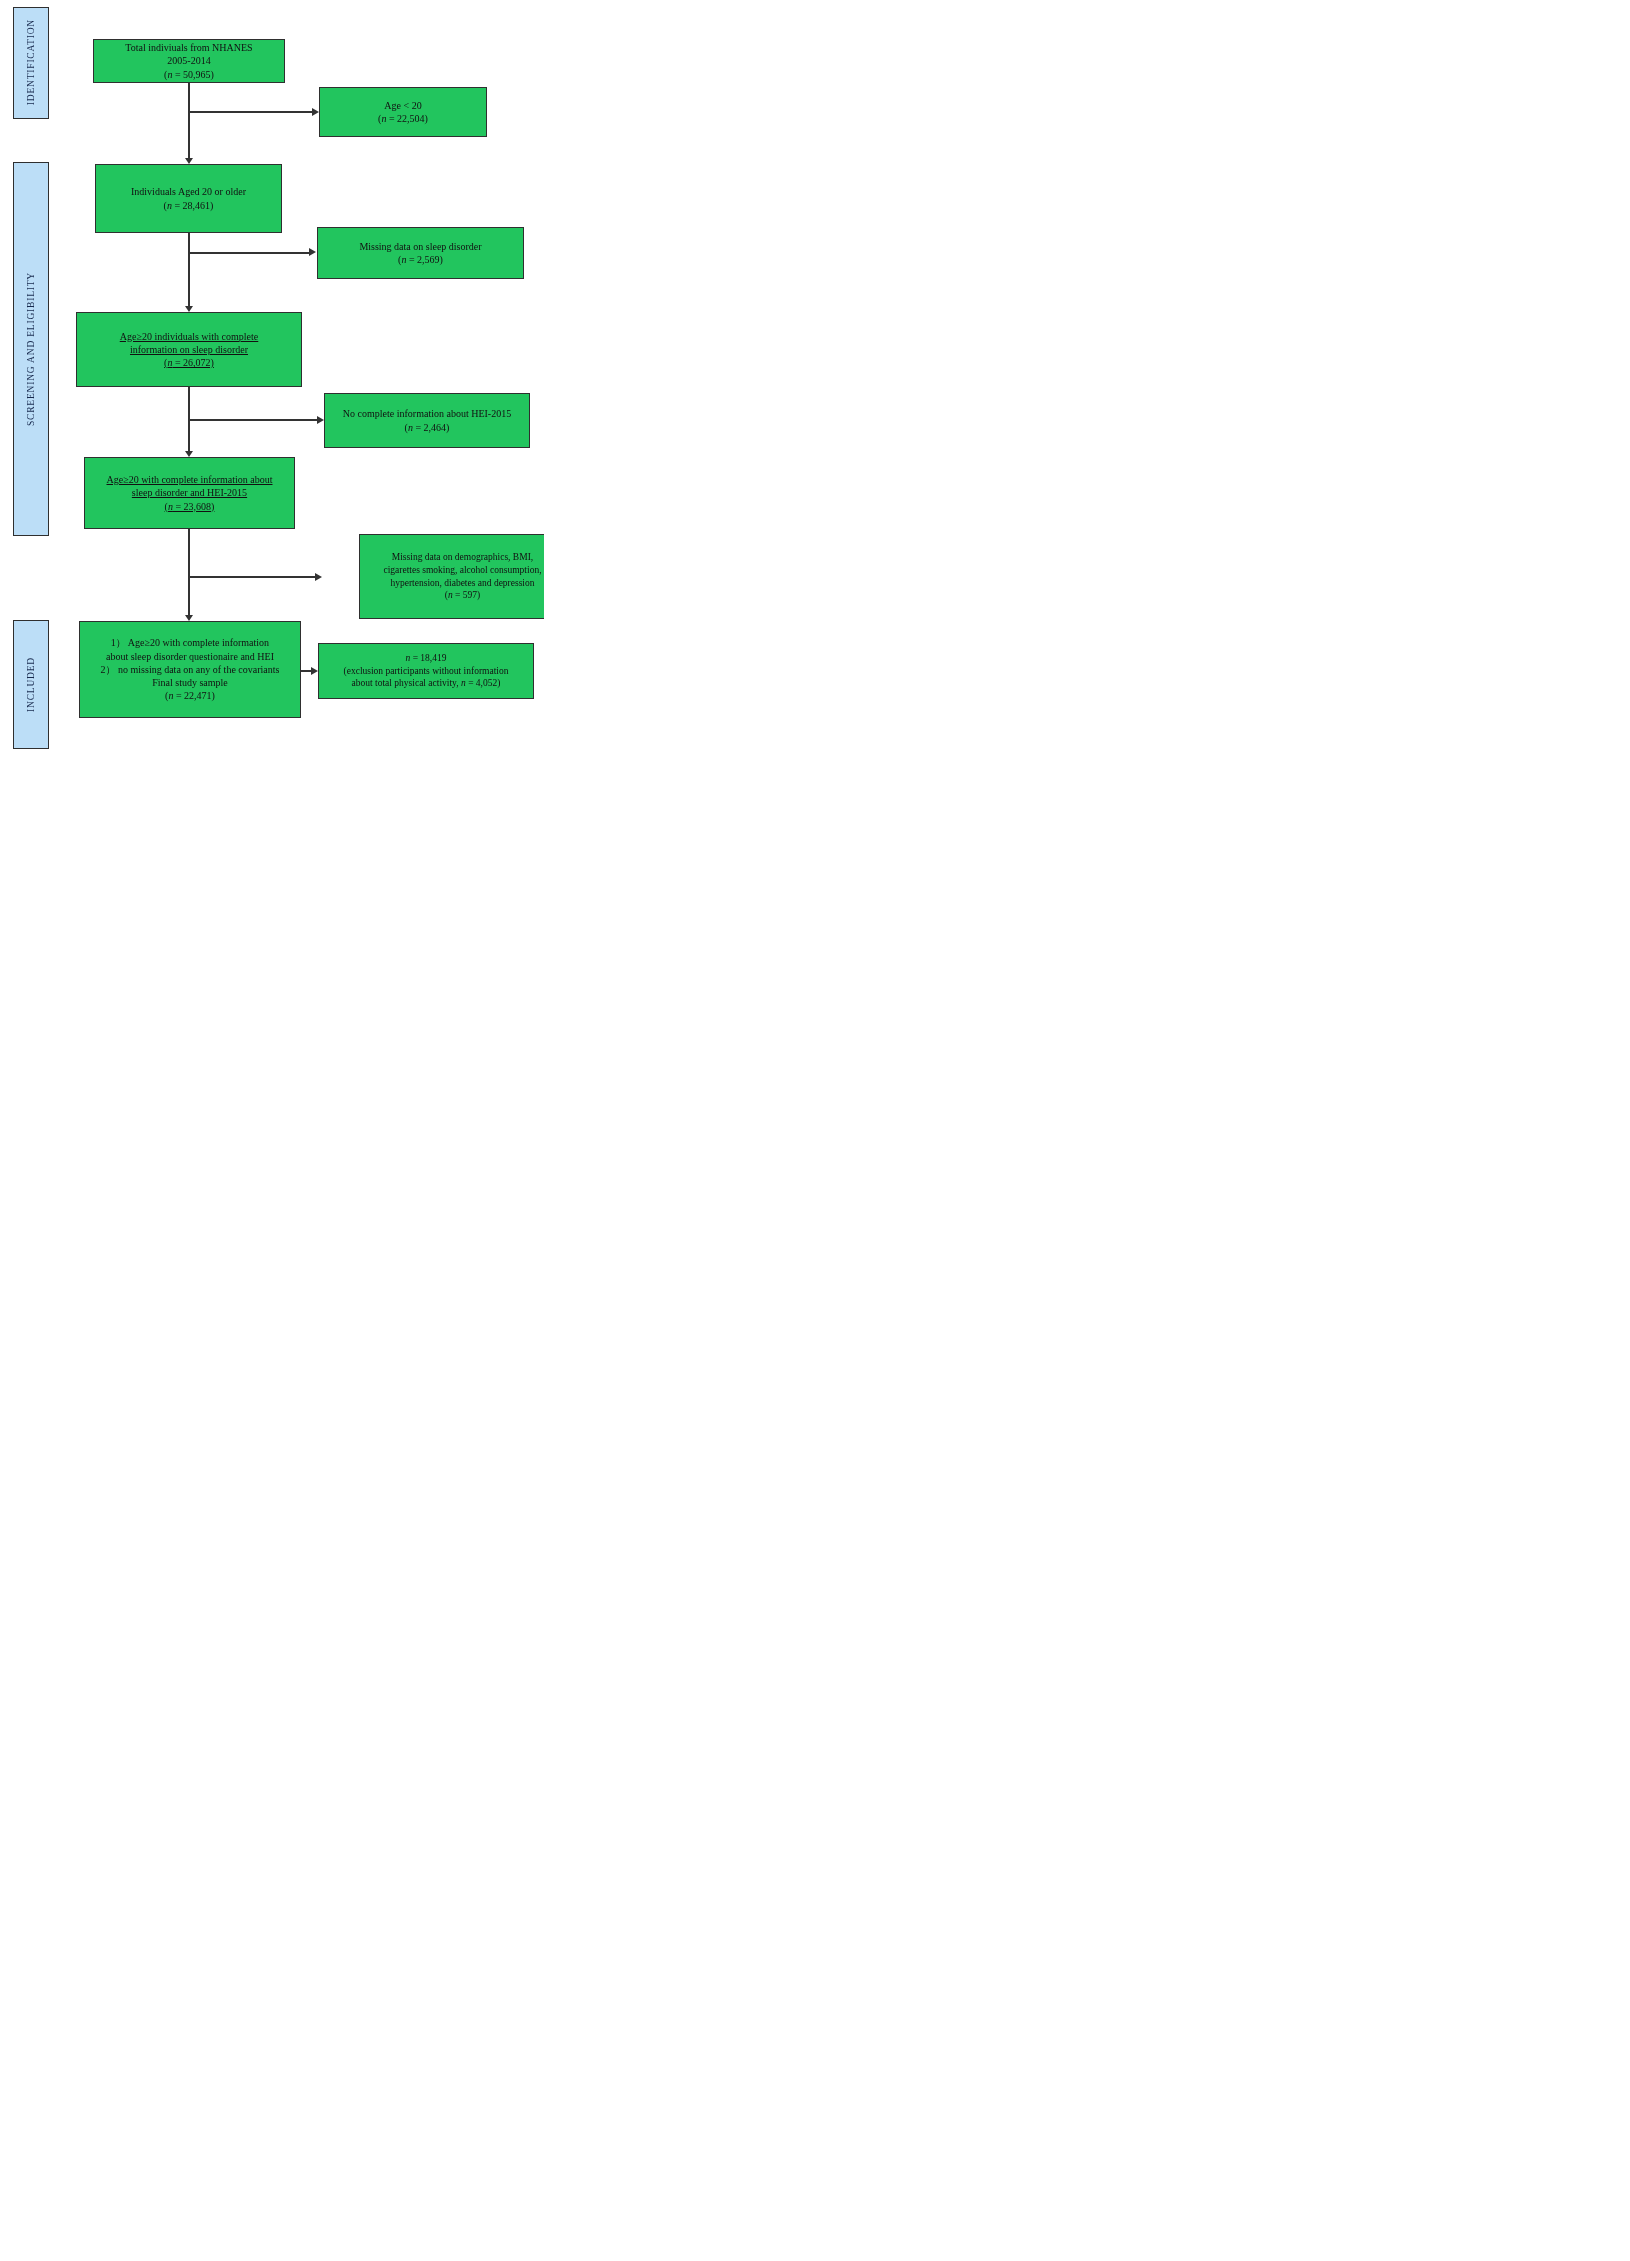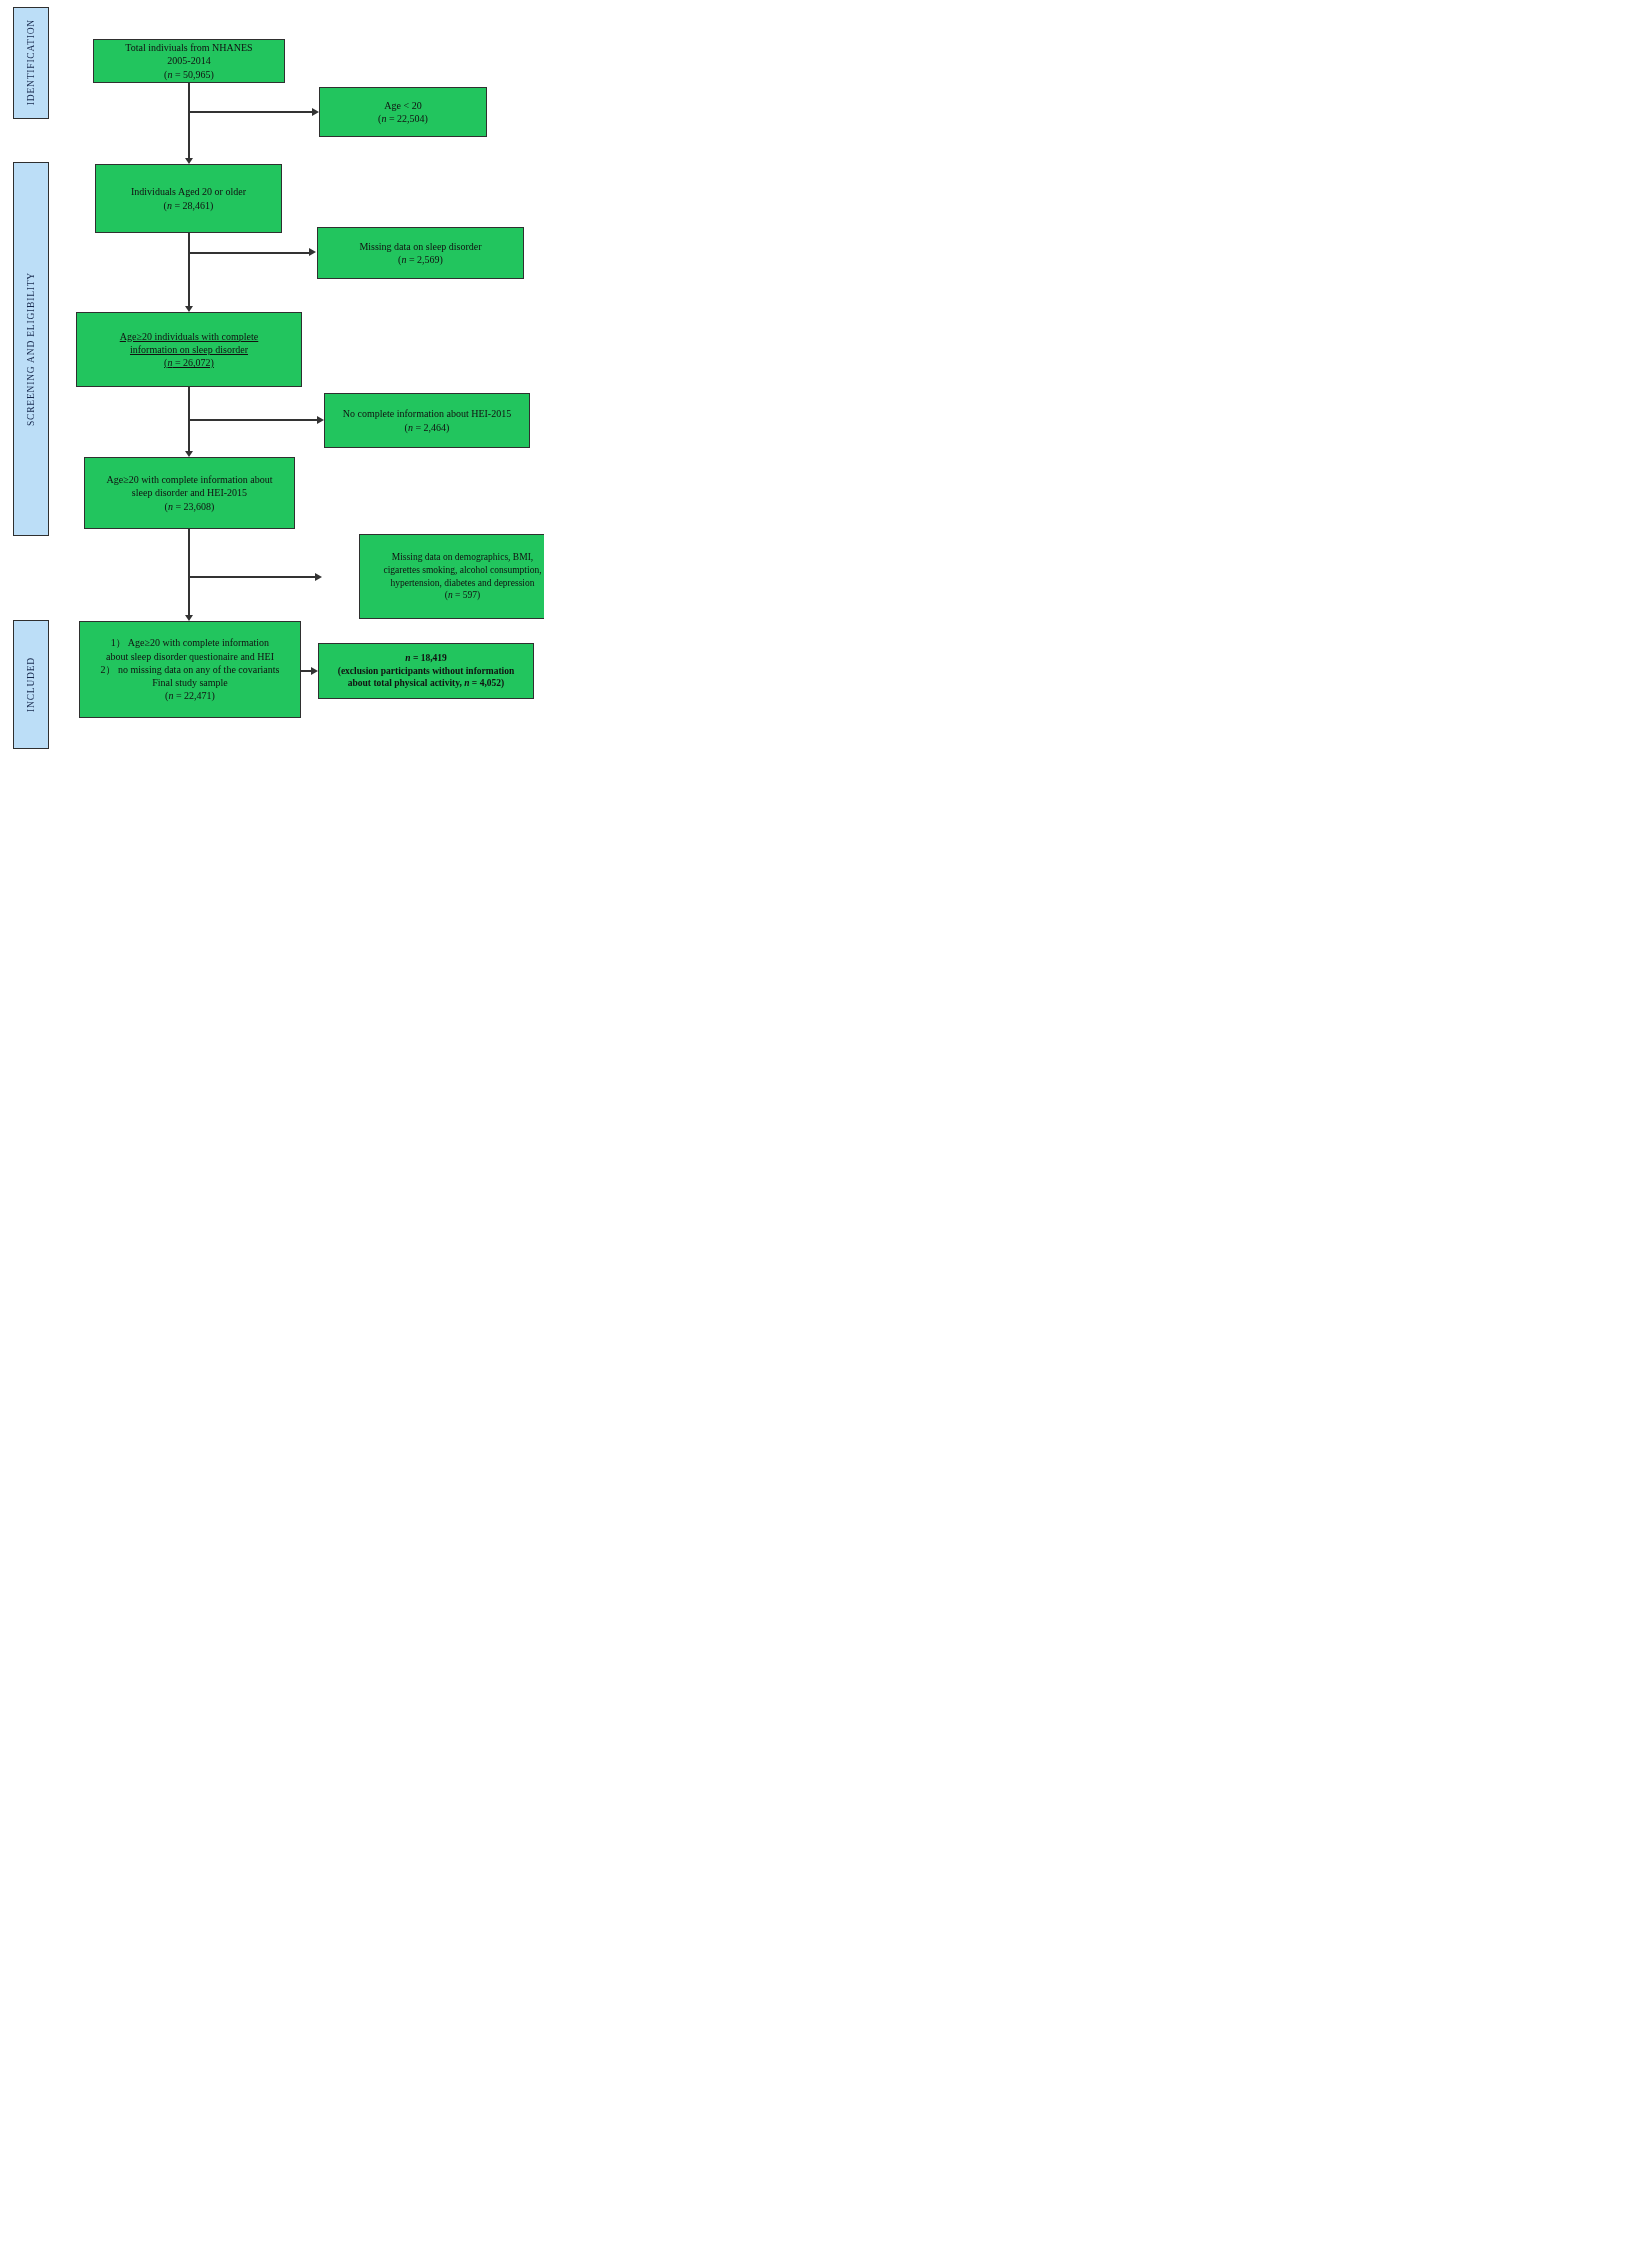--- a/index.html
+++ b/index.html
@@ -101,21 +101,21 @@
         <div class="ln">(<i>n</i> = 28,461)</div>
       </div>
   </div>
   <div class="flow-box" style="left:76px;top:312px;width:226px;height:75px;text-decoration:underline;">
     <div>
         <div class="ln">Age≥20 individuals with complete</div>
         <div class="ln">information on sleep disorder</div>
         <div class="ln">(<i>n</i> = 26,072)</div>
       </div>
   </div>
-  <div class="flow-box" style="left:84px;top:457px;width:211px;height:72px;">
+  <div class="flow-box" style="left:84px;top:457px;width:211px;height:72px;text-decoration:underline;">
     <div>
         <div class="ln">Age≥20 with complete information about</div>
         <div class="ln">sleep disorder and HEI-2015</div>
         <div class="ln">(<i>n</i> = 23,608)</div>
       </div>
   </div>
   <div class="flow-box" style="left:79px;top:621px;width:222px;height:97px;">
     <div>
         <div class="ln">1）  Age≥20 with complete information</div>
         <div class="ln">about sleep disorder questionaire and HEI</div>
@@ -144,21 +144,21 @@
       </div>
   </div>
   <div class="flow-box small-text" style="left:323px;top:534px;width:207px;height:85px;margin-left:36px;">
     <div>
         <div class="ln">Missing data on demographics, BMI,</div>
         <div class="ln">cigarettes smoking, alcohol consumption,</div>
         <div class="ln">hypertension, diabetes and depression</div>
         <div class="ln">(<i>n</i> = 597)</div>
       </div>
   </div>
-  <div class="flow-box small-text" style="left:318px;top:643px;width:216px;height:56px;font-weight:bold;">
+  <div class="flow-box small-text" style="left:318px;top:643px;width:216px;height:56px;">
     <div>
         <div class="ln"><i>n</i> = 18,419</div>
         <div class="ln">(exclusion participants without information</div>
         <div class="ln">about total physical activity, <i>n</i> = 4,052)</div>
       </div>
   </div>
 
   <div class="conn v" style="left:188px;top:83px;height:75px;"></div>
   <div class="arrow-down" style="left:185px;top:158px;"></div>
 

